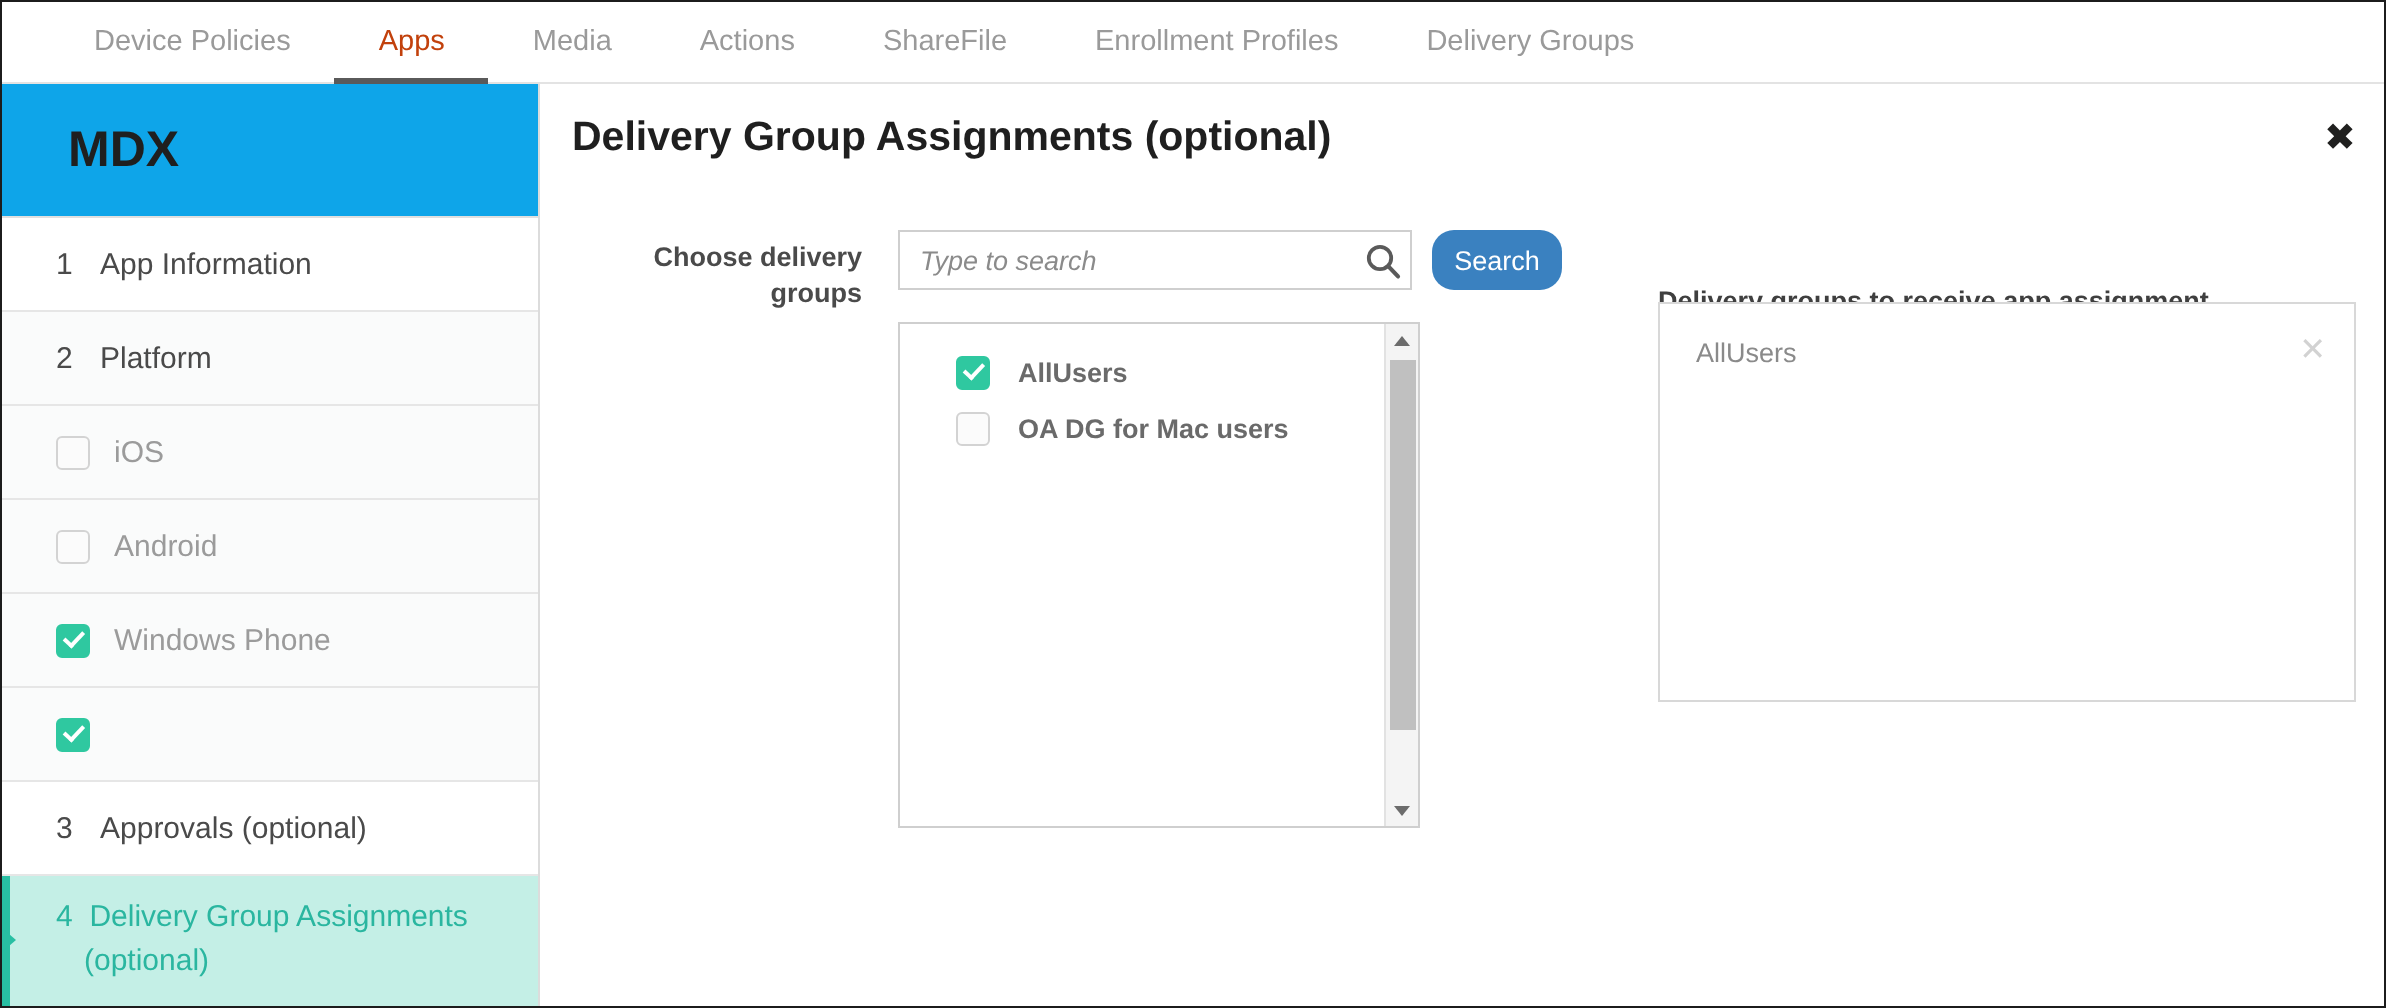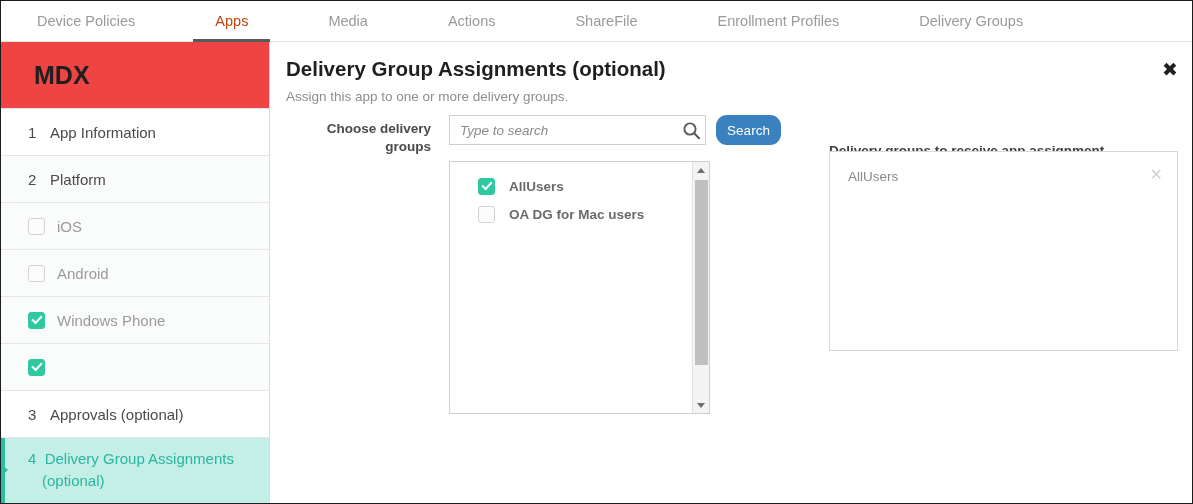--- a/index.html
+++ b/index.html
@@ -21,22 +21,21 @@
   
   .tabbar {
     position: absolute;
     left: 0; top: 0;
     width: 1193px;
     height: 41px;
     background: #ffffff;
     border-bottom: 1px solid #e3e3e3;
     display: flex;
     align-items: stretch;
-    padding-left: 14px;
-    gap: 36px;
+    padding-left: 24px;
   }
   .tab {
     display: flex;
     align-items: center;
     justify-content: center;
     padding: 0 22px;
     font-size: 14.5px;
     color: #9a9a9a;
     cursor: pointer;
     position: relative;
@@ -53,21 +52,21 @@
     height: 3px;
     background: #5a5a5a;
   }
 
   
   .sidebar {
     position: absolute;
     left: 0; top: 41px;
     width: 269px;
     height: 463px;
-    background: #ef4444;
+    background: #0ea5e9;
     border-right: 1px solid #dcdcdc;
     overflow: hidden;
   }
   .sidebar-title {
     height: 67px;
     display: flex;
     align-items: center;
     padding-left: 33px;
     font-size: 25px;
     font-weight: bold;
@@ -411,21 +410,20 @@
     <div class="nav-item active">
       <span class="label"><span>4</span>&nbsp;&nbsp;<span>Delivery Group Assignments (optional)</span></span>
     </div>
   </div>
 
   <div class="main">
 
     <div class="close-x">✖</div>
 
     <div class="page-title">Delivery Group Assignments (optional)</div>
-    <div class="page-sub">Assign this app to one or more delivery groups.</div>
 
     <div class="field-label">Choose delivery groups</div>
 
     <div class="search-wrap">
       <input class="search-input" type="text" value="" placeholder="Type to search" style="">
       <span class="mag">
         <svg width="19" height="19" viewBox="0 0 19 19" aria-hidden="true">
           <circle cx="8" cy="8" r="5.6" fill="none" stroke="#5a5a5a" stroke-width="1.9"></circle>
           <line x1="12.2" y1="12.2" x2="17" y2="17.2" stroke="#5a5a5a" stroke-width="2.1" stroke-linecap="round"></line>
         </svg>

